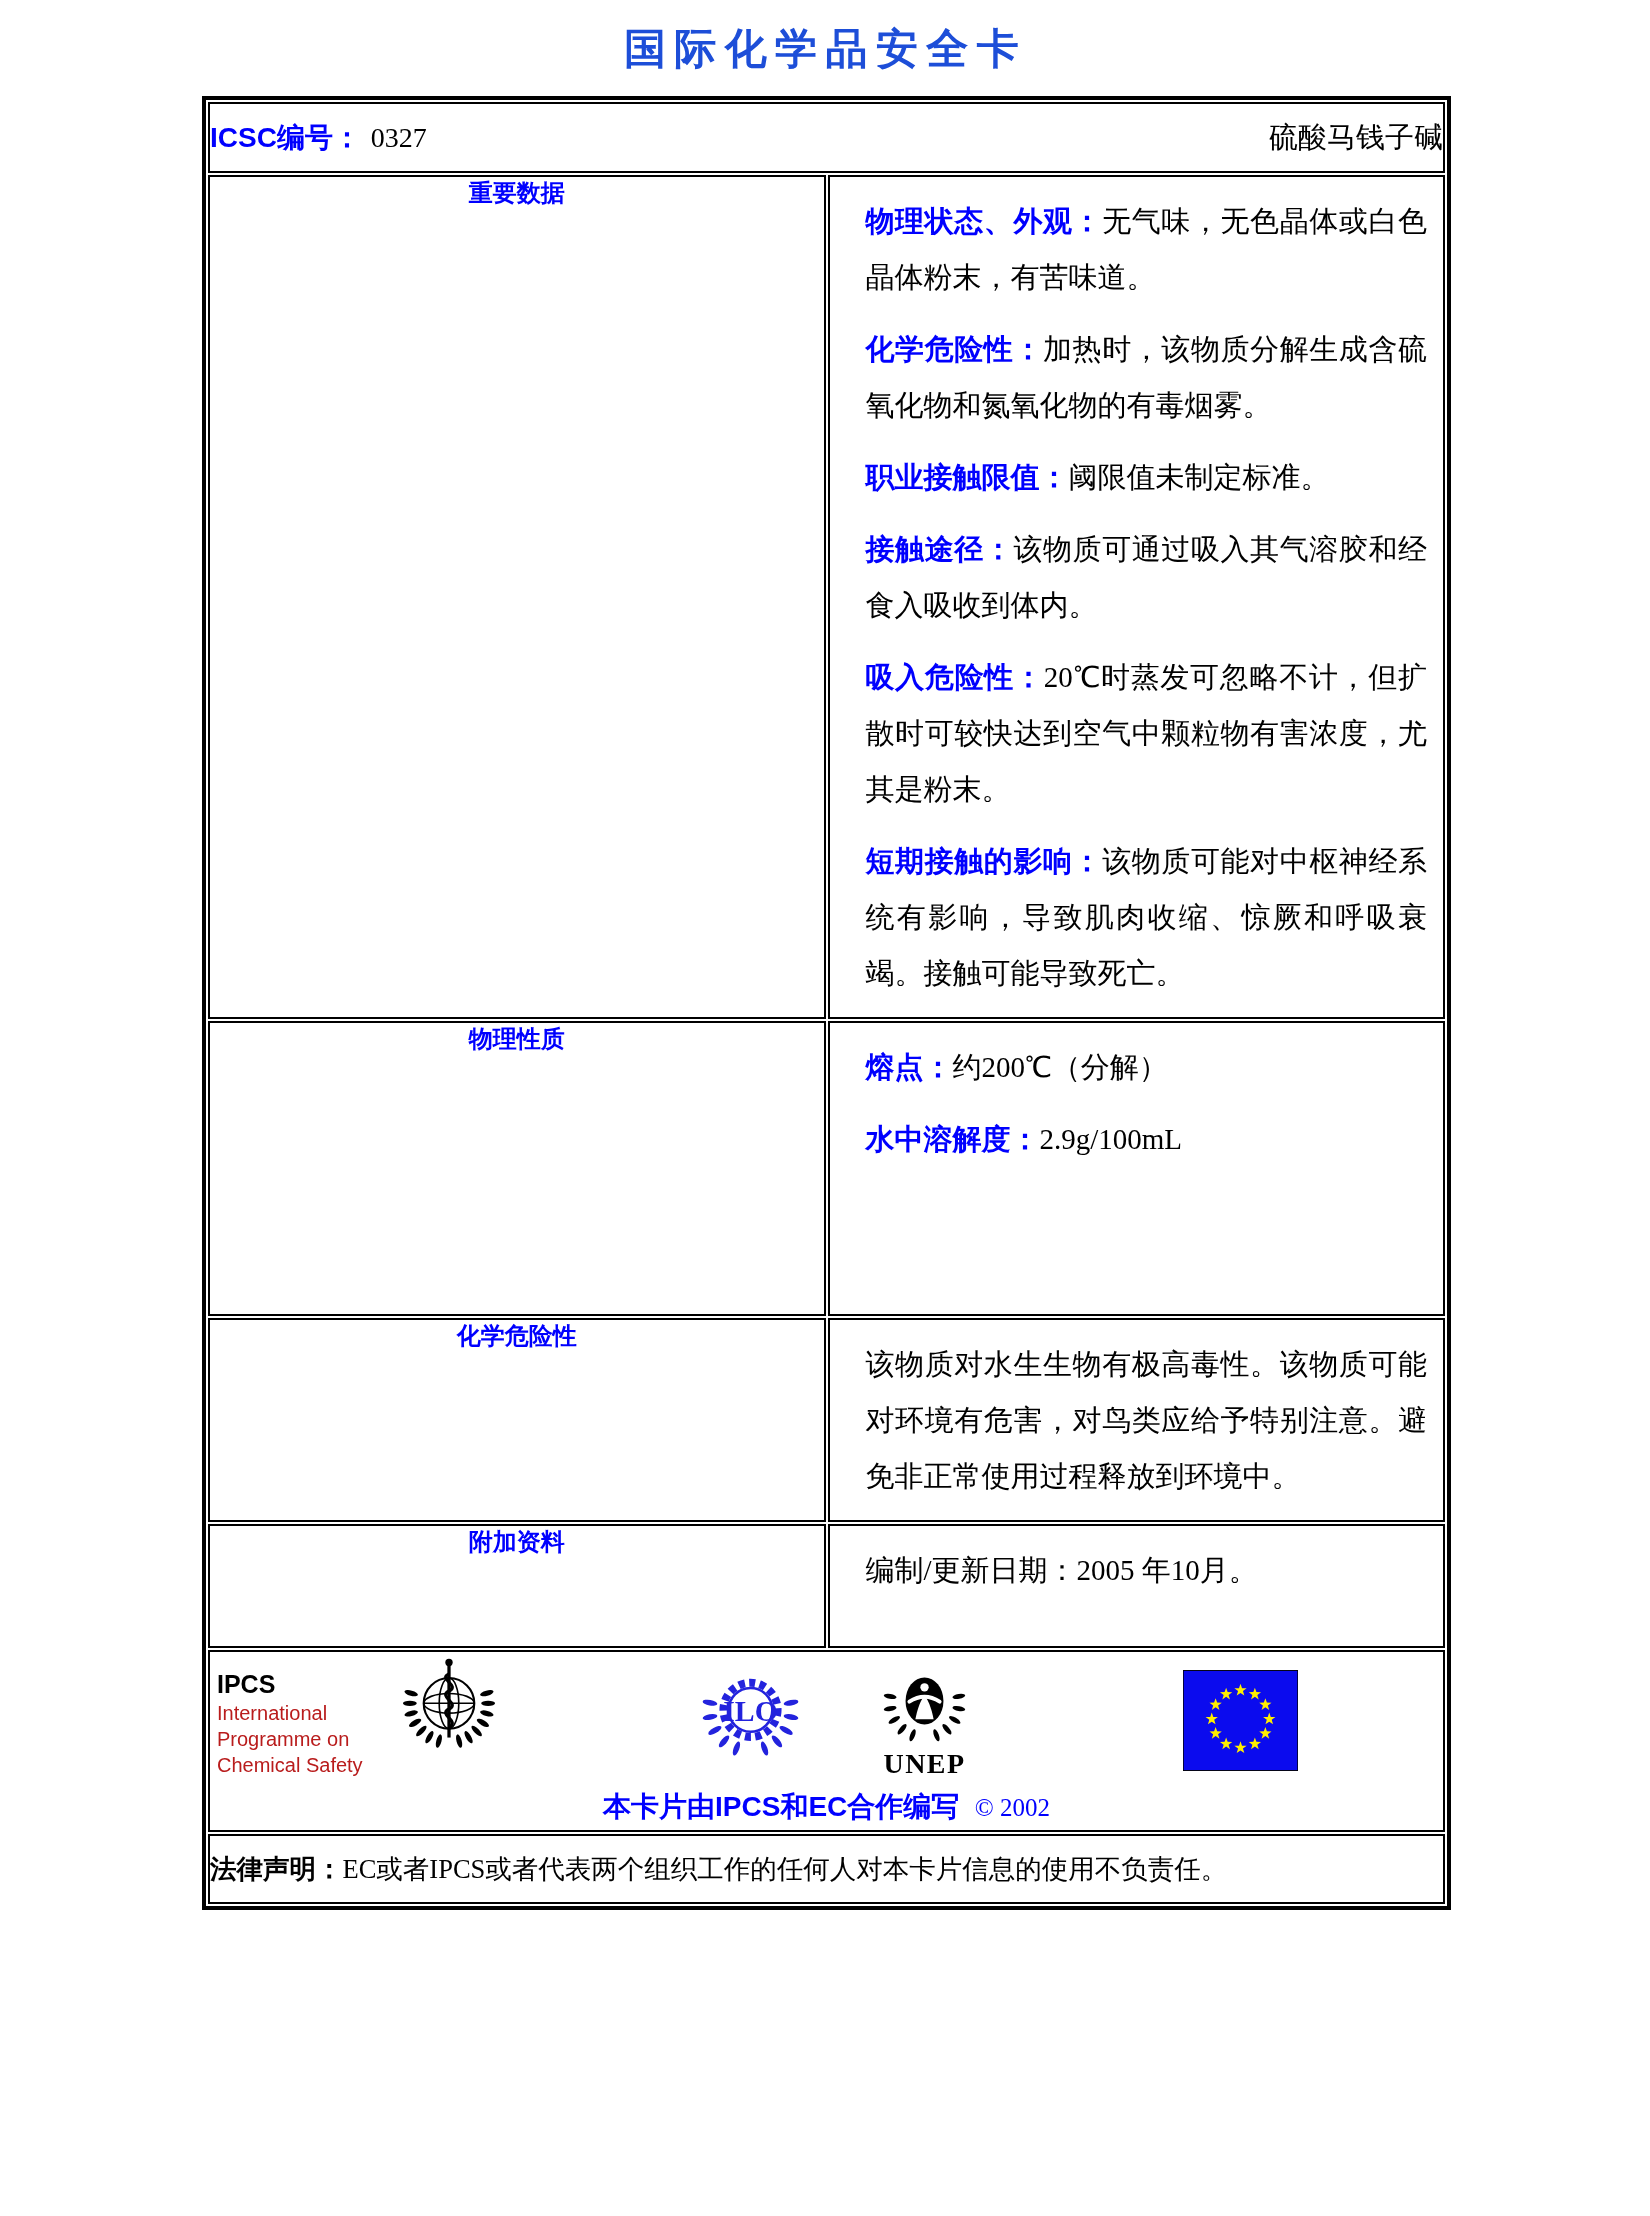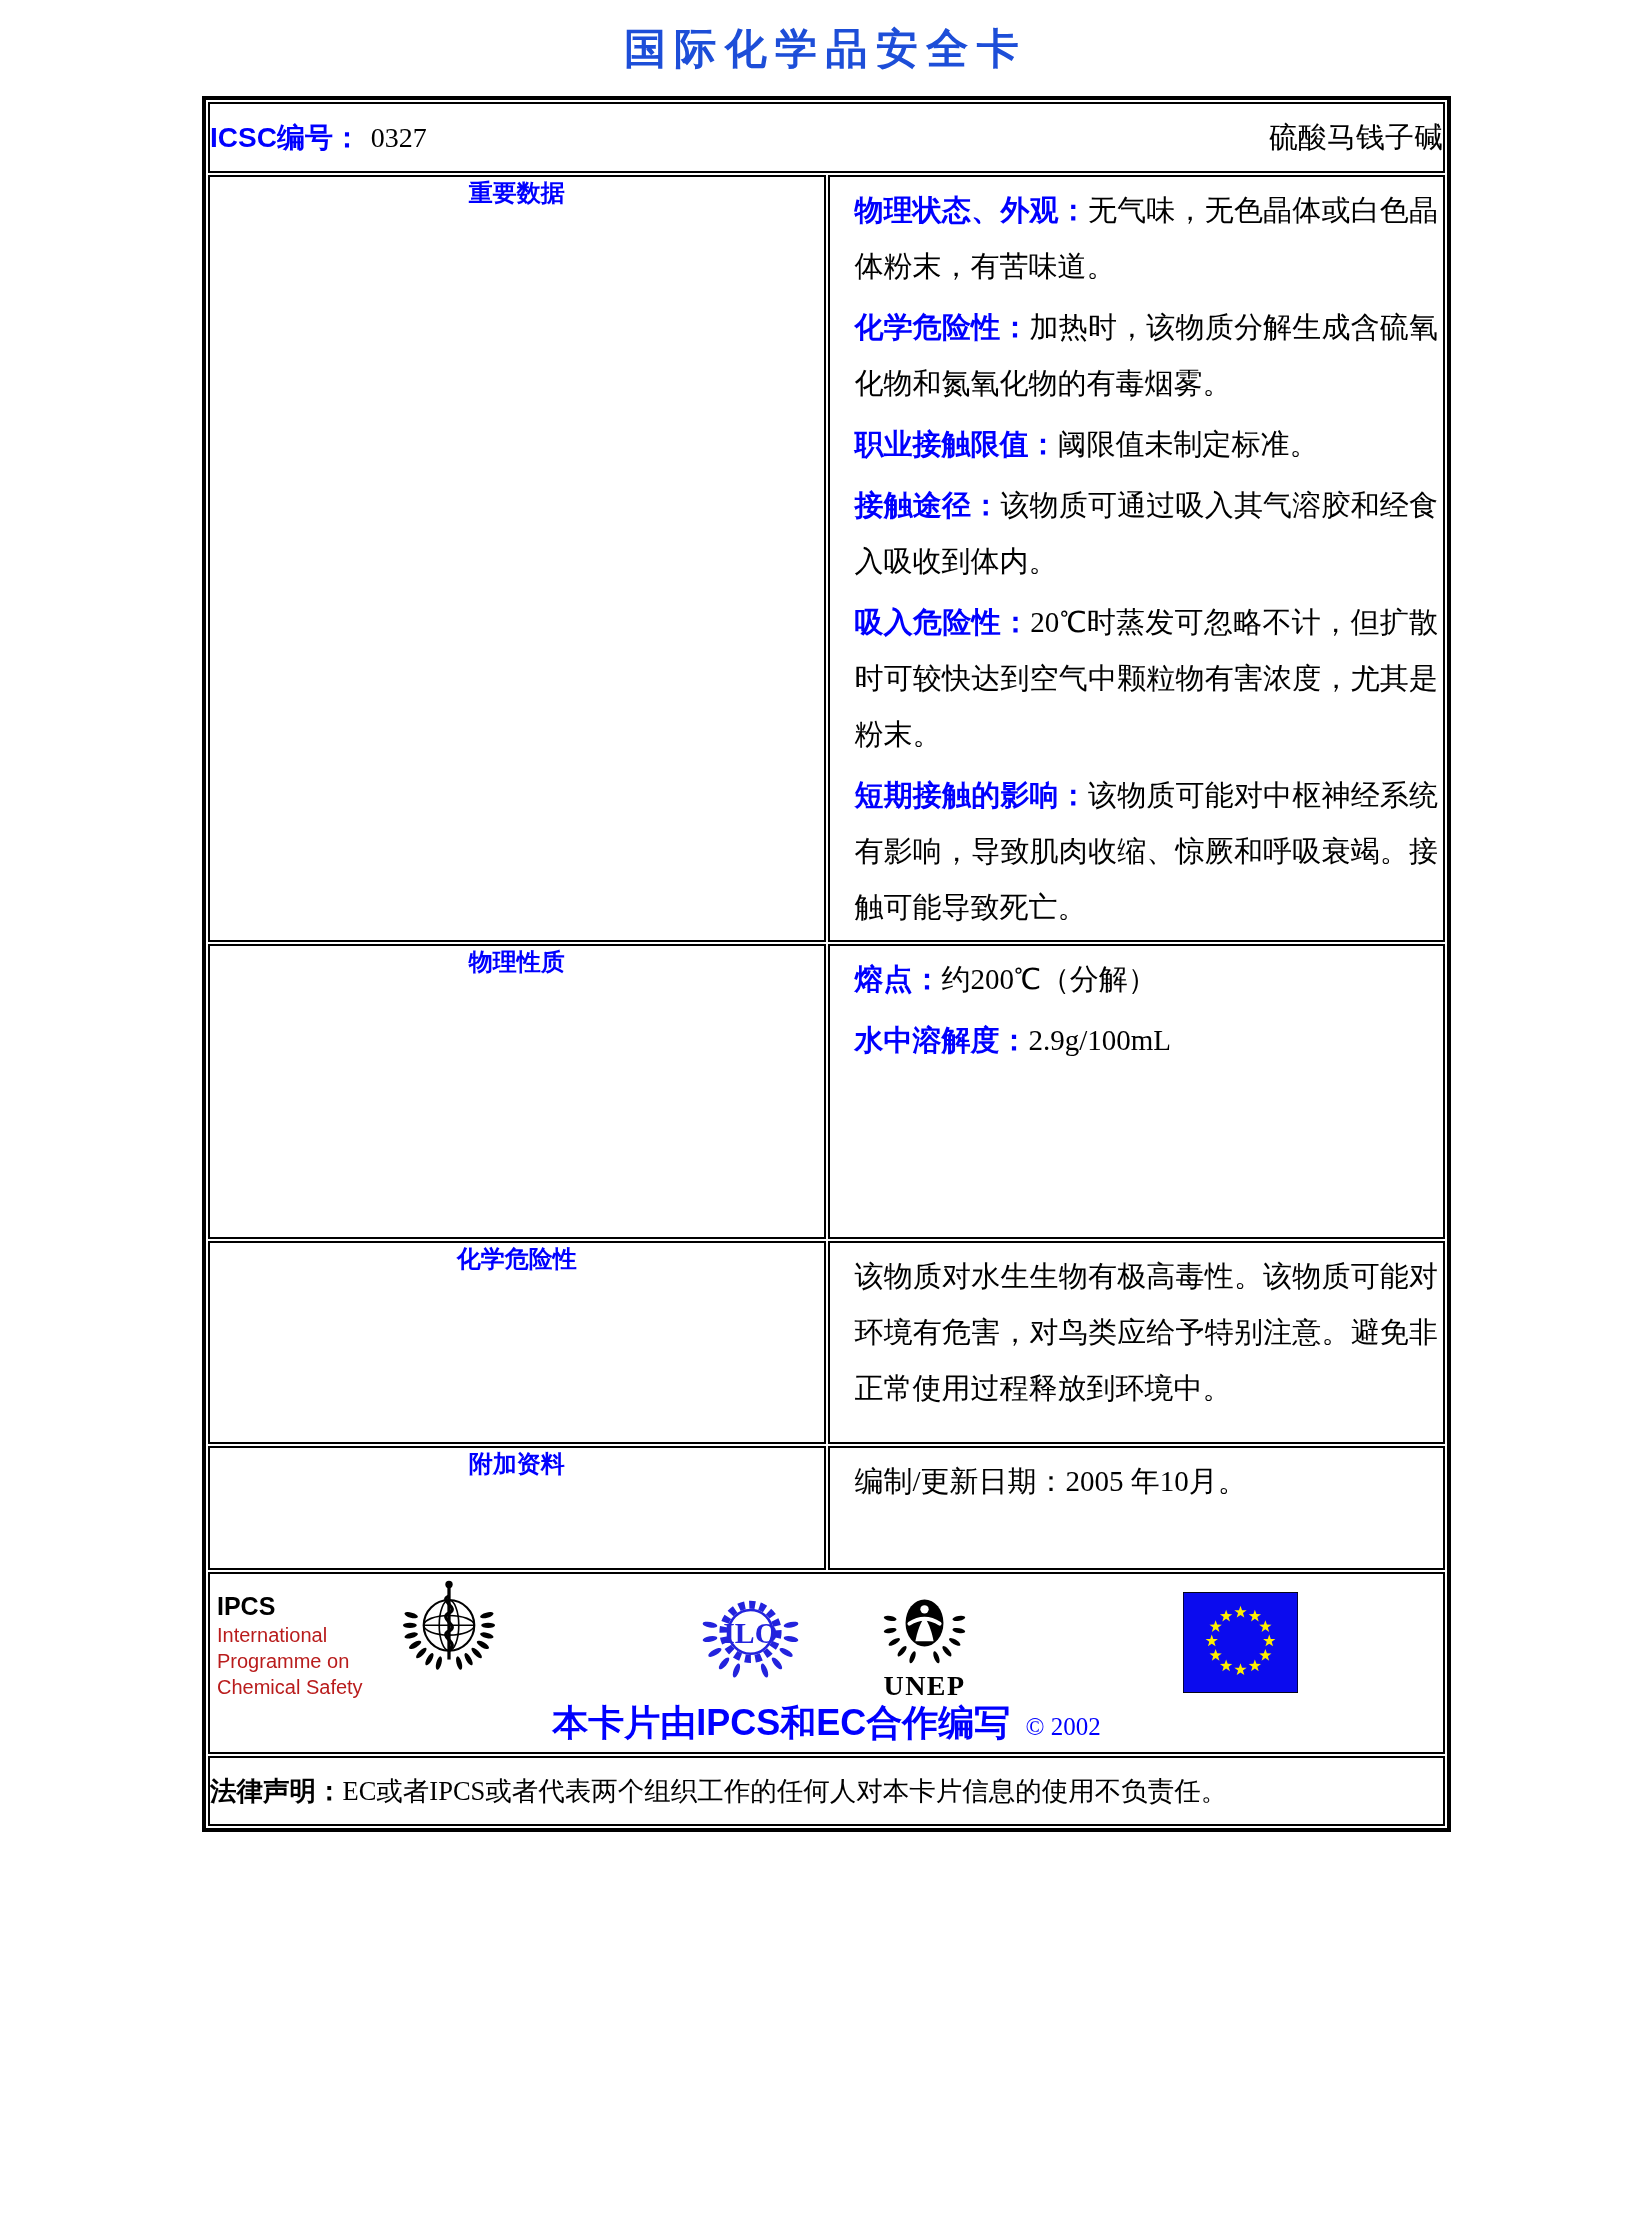--- a/index.html
+++ b/index.html
@@ -57,21 +57,21 @@
     padding:0 8.4px;
   }
   .hdr-flex{ display:flex; justify-content:space-between; align-items:center; }
   .hdr-left{ font-size:28px; }
   .hdr-icsc-label{
     font-family:"Liberation Sans", sans-serif;
     font-weight:bold; color:#0000fe;
   }
   .hdr-icsc-num{ font-family:"Liberation Serif", serif; color:#000; padding-left:9.8px;}
   .hdr-name{ font-size:29px; color:#000; }
-  .entry{ margin:5px; font-size:29px; line-height:56px; color:#000; text-align:justify;padding-left:20px;}
+  .entry{ margin:16px; font-size:29px; line-height:56px; color:#000; text-align:justify;padding-left:20px;}
   .entry .lbl{
     font-family:"Liberation Sans", sans-serif;
     font-weight:bold; color:#0000fe;
   }
   .entry .txt{ font-family:"Liberation Serif", serif; color:#000; }
   .h-important{ height:627px; }
   .h-physical{ height:291px; }
   .h-environment{ height:199px; }
   .h-notes{ height:187px; }
   .h-additional{ height:120px; }
@@ -94,21 +94,21 @@
     font-family:"Liberation Serif", serif; font-weight:bold;
     font-size:28px; color:#000; letter-spacing:1.4px; margin-top:-5.6px;
   }
   .eu-flag{ left:973px; top:18px; }
   .footer-caption{
     position:absolute; left:0; bottom:4.2px; width:100%;
     text-align:center; white-space:nowrap;
   }
   .caption-main{
     font-family:"Liberation Sans", sans-serif;
-    font-weight:bold; font-size:36px; color:#0000fe;
+    font-weight:bold; font-size:28px; color:#0000fe;
   }
   .caption-copy{
     font-family:"Liberation Serif", serif;
     font-size:25px; color:#0000fe; margin-left:15.3px;
   }
   .legal-cell{ height:66px; vertical-align:middle !important; padding:0 7px; }
   .legal-line{ font-size:26.5px; line-height:36px; color:#000; }
   .legal-label{
     font-family:"Liberation Sans", sans-serif;
     font-weight:bold; color:#000;

